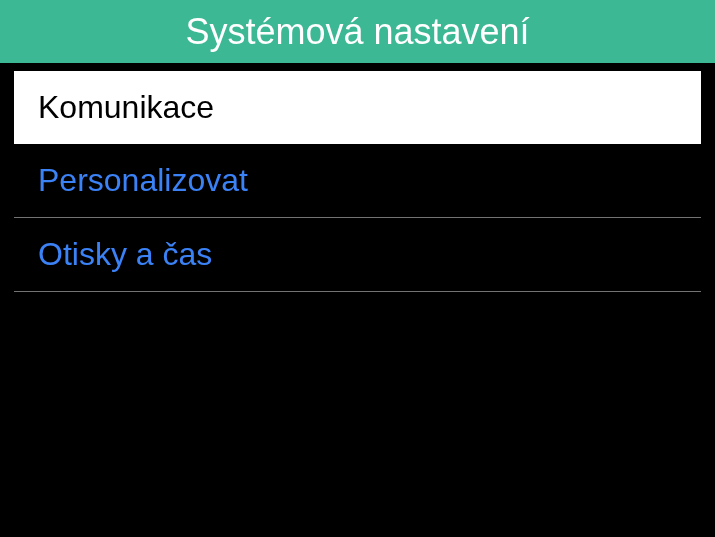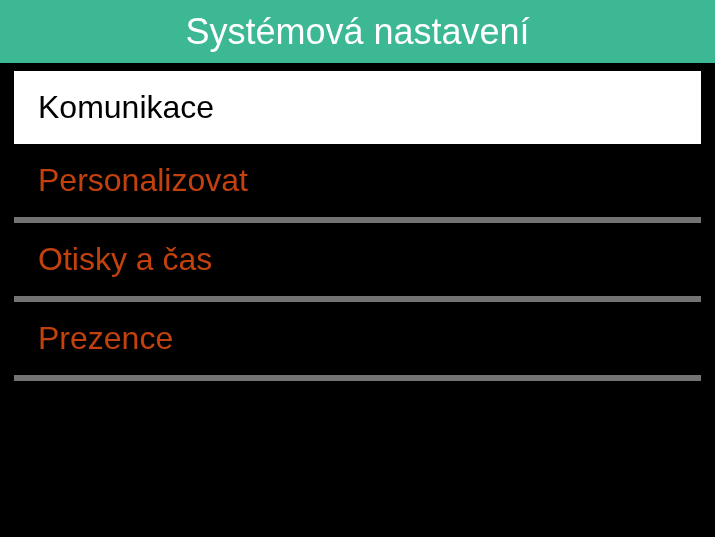--- a/index.html
+++ b/index.html
@@ -25,24 +25,24 @@
       color: #fff;
       font-size: 36px;
       font-weight: 400;
     }
     .menu {
       padding: 4px 0 0 0;
     }
     .menu-item {
       padding: 18px 24px;
       font-size: 32px;
-      color: #c2410c;
+      color: #3b82f6;
       cursor: pointer;
       margin: 0 14px;
-      border-bottom: 6px solid #737373;
+      border-bottom: 1px solid #737373;
     }
     .menu-item.selected {
       background: #fff;
       color: #000;
       border-bottom: none;
       margin-top: 4px;
     }
     .menu-item.selected + .menu-item {
       border-top: none;
     }
@@ -57,16 +57,13 @@
 <div class="menu">
   <div class="menu-item selected">
     <span>Komunikace</span>
   </div>
   <div class="menu-item">
     <span>Personalizovat</span>
   </div>
   <div class="menu-item">
     <span>Otisky a čas</span>
   </div>
-  <div class="menu-item">
-    <span>Prezence</span>
-  </div>
 </div>
 
 </body></html>

